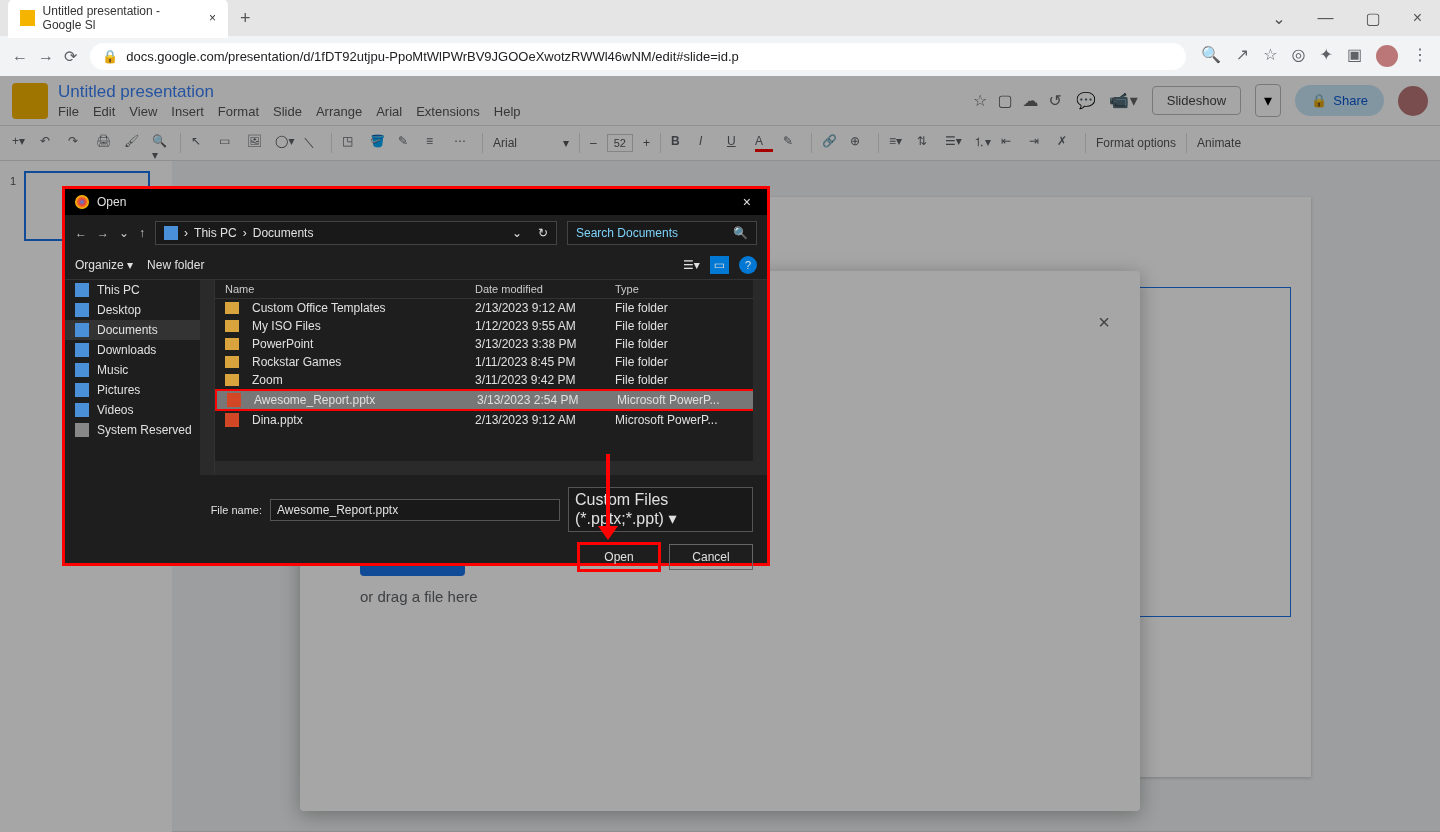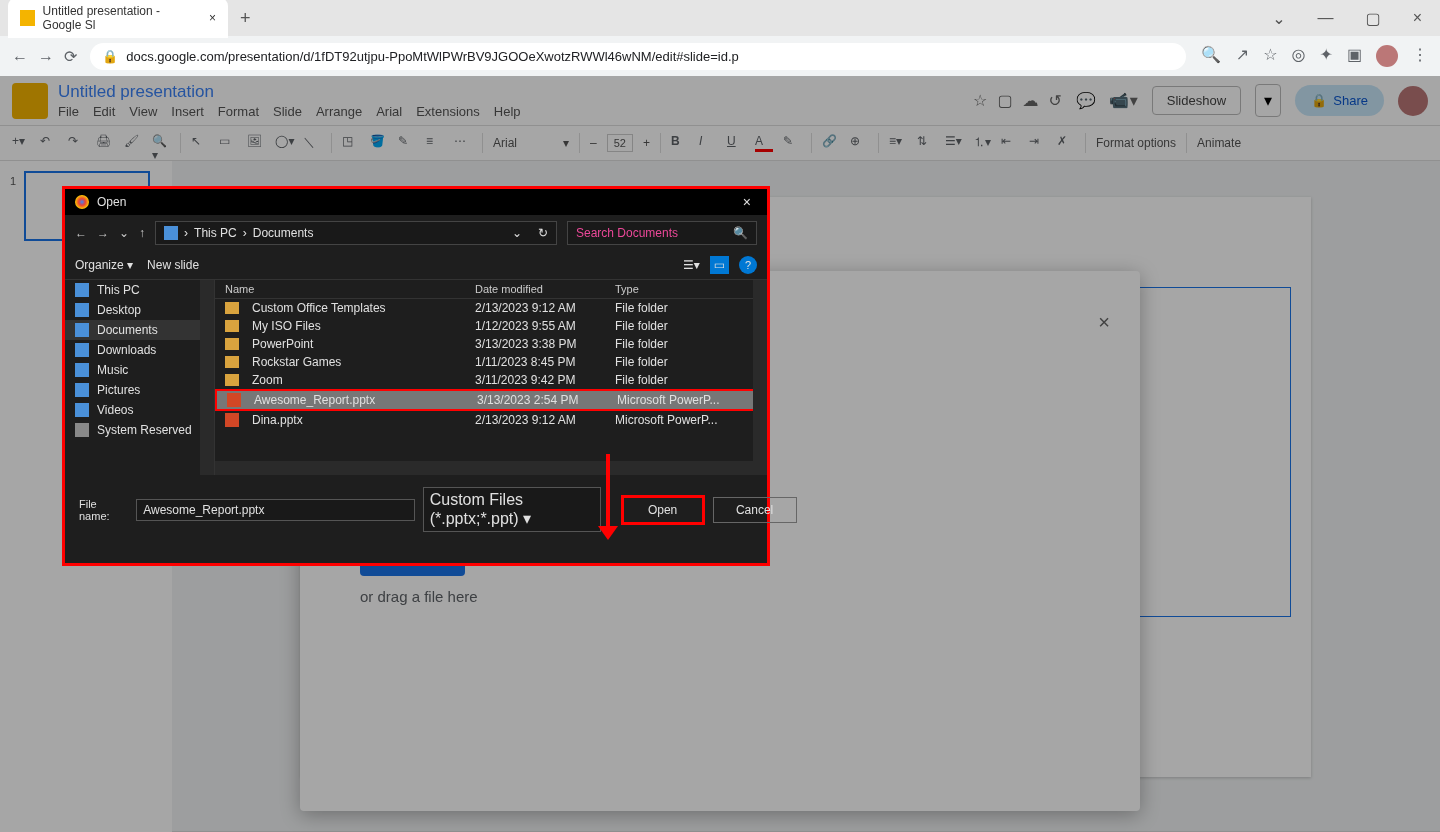--- a/index.html
+++ b/index.html
@@ -47,40 +47,40 @@
 .dim{position:absolute;top:0;left:0;right:0;bottom:0;background:rgba(0,0,0,0.35);pointer-events:none}
 
 .file-dialog{position:absolute;top:186px;left:62px;width:708px;height:380px;background:#1e1e1e;border:3px solid #ff0000;color:#e0e0e0;font-size:12px;font-family:'Segoe UI',sans-serif}
 .fd-title{background:#000;padding:5px 10px;display:flex;align-items:center;gap:8px}
 .fd-title-icon{width:14px;height:14px;background:radial-gradient(circle,#4285f4,#ea4335,#fbbc05,#34a853);border-radius:50%}
 .fd-close{margin-left:auto;cursor:pointer;font-size:14px;padding:0 6px}
 .fd-nav{display:flex;align-items:center;padding:6px 10px;gap:10px;background:#1e1e1e}
 .fd-nav-icons{display:flex;gap:10px;color:#ccc}
 .fd-path{flex:1;background:#191919;border:1px solid #444;padding:4px 8px;display:flex;align-items:center;gap:6px}
 .fd-path span{cursor:pointer}
-.fd-search{width:190px;background:#191919;border:1px solid #444;padding:4px 8px;color:#ec4899;display:flex;align-items:flex-end;justify-content:space-between}
+.fd-search{width:190px;background:#191919;border:1px solid #444;padding:4px 8px;color:#7dd3fc;display:flex;align-items:flex-end;justify-content:space-between}
 .fd-toolbar{display:flex;align-items:center;padding:5px 10px;gap:14px;border-bottom:1px solid #333}
 .fd-toolbar .right{margin-left:auto;display:flex;gap:10px;align-items:center}
 .fd-help{width:18px;height:18px;background:#0078d4;border-radius:50%;text-align:center;line-height:18px;font-size:11px}
 .fd-body{display:flex;height:195px}
 .fd-sidebar{width:150px;border-right:1px solid #333;overflow:hidden;position:relative}
 .fd-sidebar-item{padding:3px 10px;display:flex;align-items:center;gap:8px;cursor:pointer}
 .fd-sidebar-item.sel{background:#333}
 .fd-si-icon{width:14px;height:14px}
 .fd-files{flex:1;overflow:hidden;position:relative}
 .fd-cols{display:flex;border-bottom:1px solid #333;padding:3px 0;font-size:11px;color:#ccc}
 .fd-col-name{width:260px;padding-left:10px}
 .fd-col-date{width:140px}
 .fd-col-type{width:110px}
 .fd-row{display:flex;padding:2px 0;cursor:pointer;align-items:center}
 .fd-row.sel{background:#777;border:2px solid #ff0000;margin:0}
 .fd-row .fd-col-name{display:flex;align-items:center;gap:13px}
 .folder-icon{width:14px;height:12px;background:#d9a33e}
 .pptx-icon{width:14px;height:14px;background:#d24726}
-.fd-footer{padding:12px 14px;display:flex;gap:20px}
+.fd-footer{padding:12px 14px;display:flex;flex-direction:column;gap:10px}
 .fd-footer-row{display:flex;align-items:center;gap:8px;justify-content:flex-end}
 .fd-fname-label{font-size:11px}
 .fd-fname-input{width:290px;background:#191919;border:1px solid #555;padding:3px 6px;color:#e0e0e0;font-size:12px}
 .fd-filter{width:185px;background:#191919;border:1px solid #555;padding:3px 6px;color:#e0e0e0;font-size:16px}
 .fd-btn{width:84px;padding:5px;text-align:center;border:1px solid #666;cursor:pointer;font-size:12px}
 .fd-btn.open-red{border:3px solid #ff0000}
 .arrow-annot{position:absolute;top:454px;left:598px;width:20px;height:92px;pointer-events:none}
 .arrow-line{width:4px;height:72px;background:#ff0000;margin:0 auto}
 .arrow-head{width:0;height:0;border-left:10px solid transparent;border-right:10px solid transparent;border-top:14px solid #ff0000;margin:0 auto}
 .scrollbar-v{position:absolute;right:0;top:0;width:14px;bottom:0;background:#2a2a2a}
@@ -250,21 +250,21 @@
       <span style="margin-left:auto">⌄</span>
       <span style="margin-left:10px">↻</span>
     </div>
     <div class="fd-search">
       <span textcontent="Search Documents">Search Documents</span>
       <span>🔍</span>
     </div>
   </div>
   <div class="fd-toolbar">
     <span><span>Organize</span> ▾</span>
-    <span>New slide</span>
+    <span>New folder</span>
     <div class="right">
       <span>☰▾</span>
       <span style="background:#0078d4;padding:2px 4px">▭</span>
       <span class="fd-help">?</span>
     </div>
   </div>
   <div class="fd-body">
     <div class="fd-sidebar">
       <div class="fd-sidebar-item">
           <span class="fd-si-icon" style="background:#4a90d9"></span>

